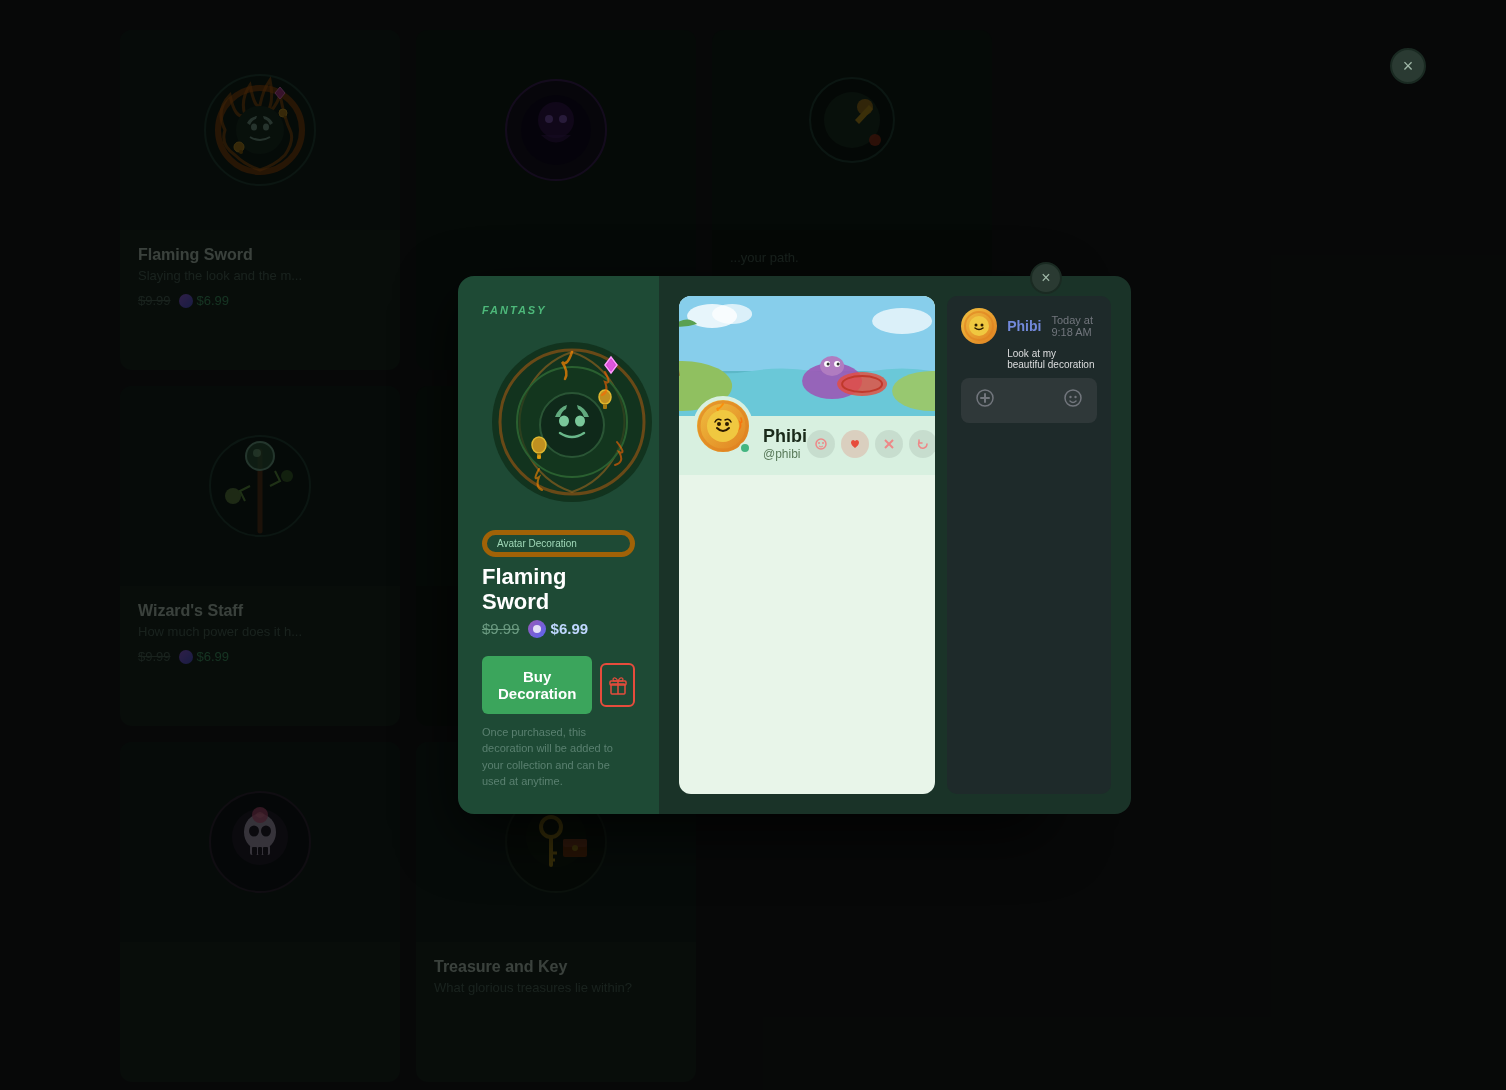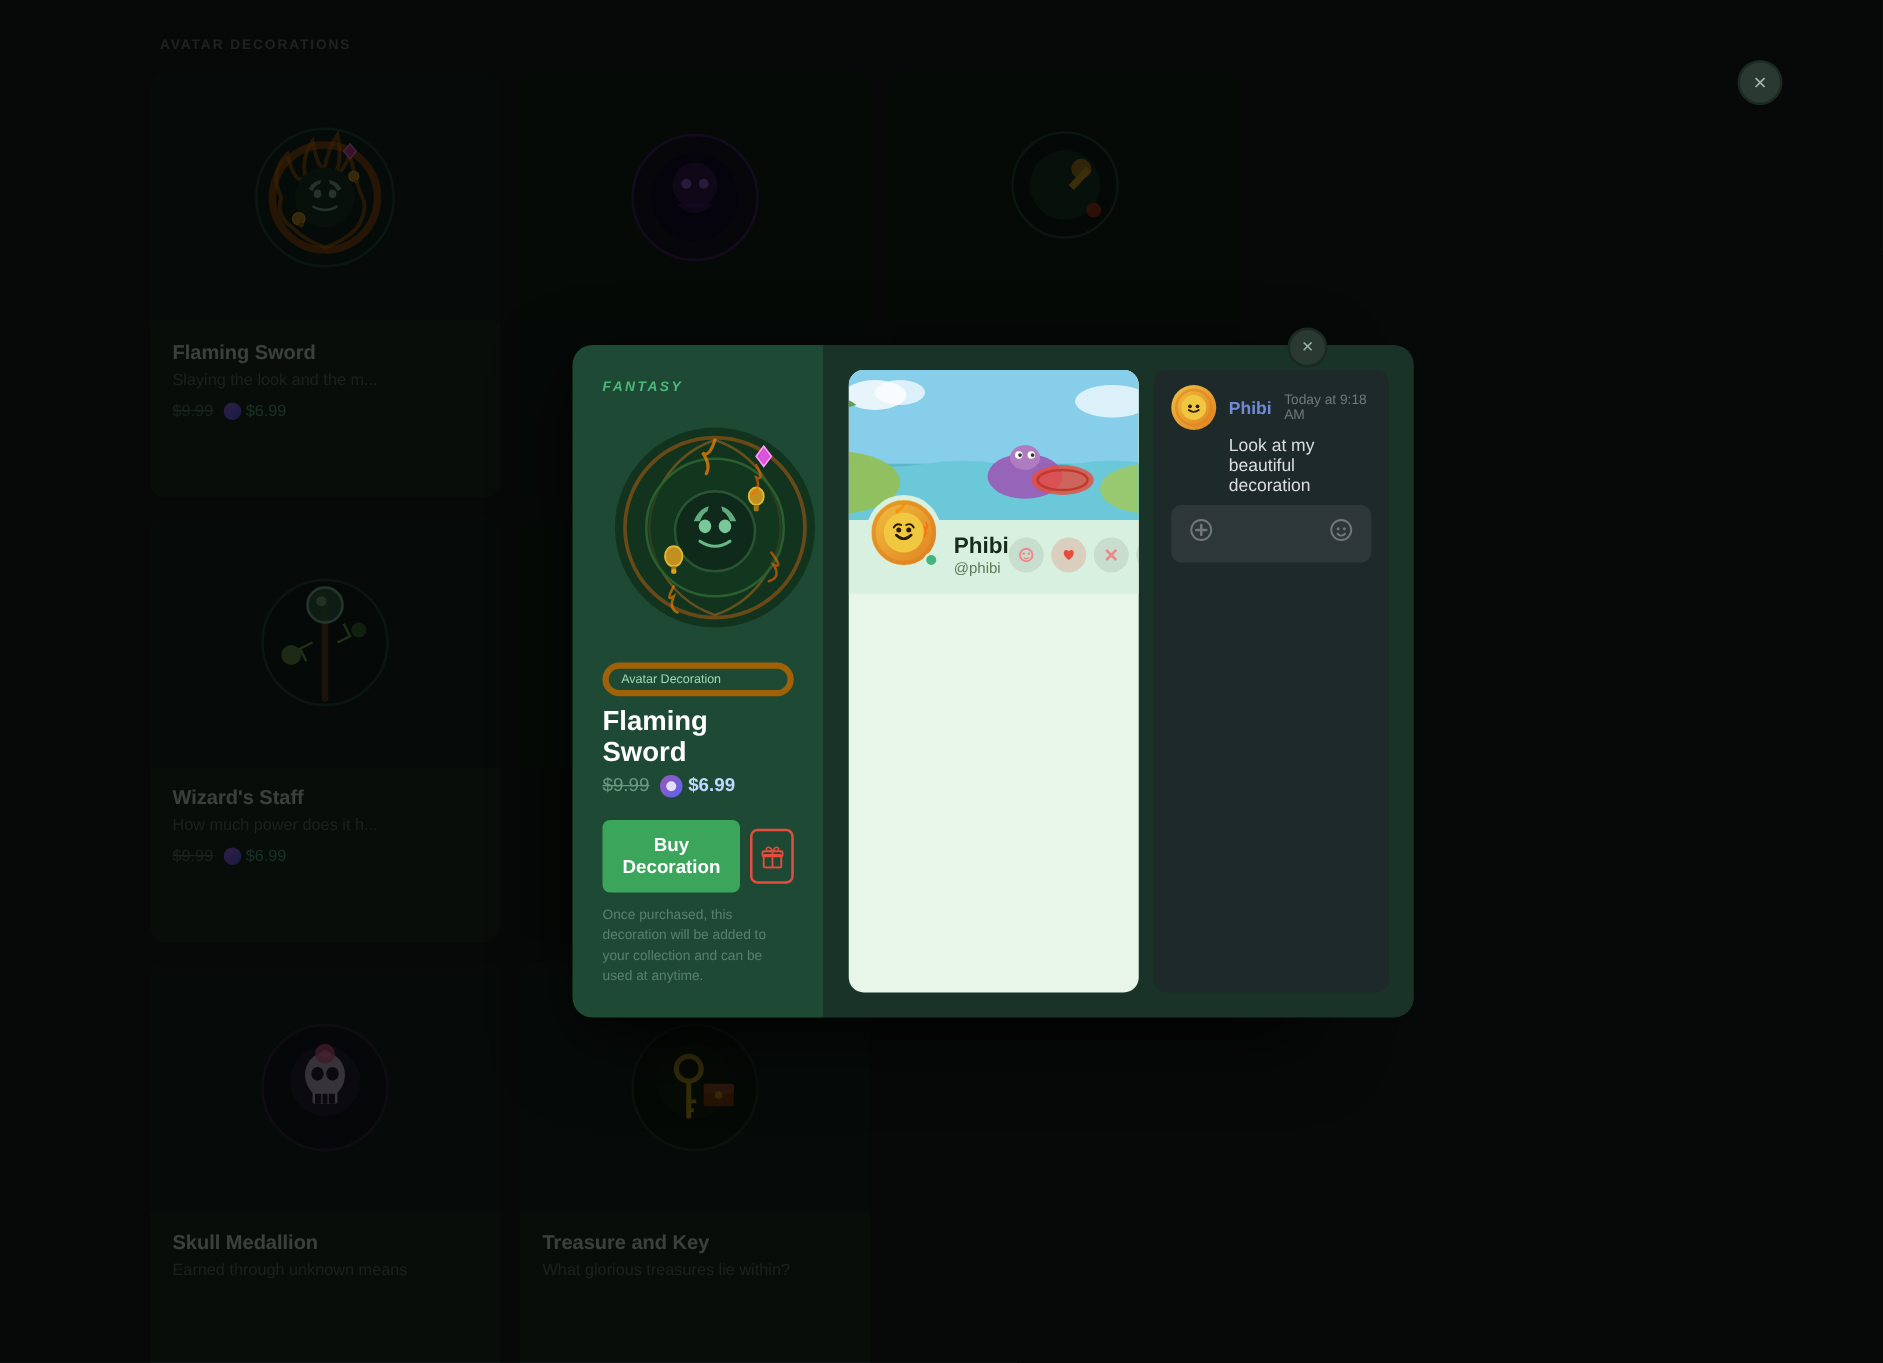--- a/index.html
+++ b/index.html
@@ -395,21 +395,21 @@
       font-weight: 700;
     }
 
     .chat-timestamp {
       color: #72767d;
       font-size: 11px;
     }
 
     .chat-text {
       color: #dcddde;
-      font-size: 14px;
+      font-size: 10px;
       margin-left: 46px;
     }
 
     .chat-input-area {
       background: #2f3839;
       border-radius: 8px;
       padding: 10px 14px;
       display: flex;
       align-items: center;
       justify-content: space-between;
@@ -463,21 +463,20 @@
       cursor: pointer;
       color: #a0b8a8;
       font-size: 18px;
       z-index: 5;
     }
   </style>
 </head>
 <body>
 
 <div class="bg-grid">
-  <div class="bg-header">AVATAR DECORATIONS</div>
 
   <div class="bg-cards-row">
 
     <div class="bg-card">
       <div class="bg-card-img">
         <svg width="130" height="130" viewBox="0 0 130 130">
           <circle cx="65" cy="65" r="55" fill="rgba(20,40,30,0.5)" stroke="#2a5040" stroke-width="2"></circle>
           <ellipse cx="65" cy="65" rx="42" ry="42" fill="none" stroke="#c06010" stroke-width="6" opacity="0.7"></ellipse>
 
           <path d="M30,65 Q20,45 35,30 Q40,55 50,50 Q45,35 55,20 Q60,45 65,40 Q68,25 75,15 Q80,40 70,50 Q80,45 85,30 Q90,55 95,65 Q100,75 90,90 Q80,100 65,105 Q50,100 40,90 Q25,80 30,65Z" fill="none" stroke="#e07810" stroke-width="3" opacity="0.6"></path>
@@ -618,24 +617,20 @@
           <rect x="55" y="68" width="20" height="10" rx="2" fill="#c0b8d0"></rect>
           <rect x="57" y="70" width="5" height="8" rx="1" fill="#2a2535"></rect>
           <rect x="63" y="70" width="4" height="8" rx="1" fill="#2a2535"></rect>
           <rect x="68" y="70" width="5" height="8" rx="1" fill="#2a2535"></rect>
           <ellipse cx="59" cy="54" rx="5" ry="5.5" fill="#2a2535"></ellipse>
           <ellipse cx="71" cy="54" rx="5" ry="5.5" fill="#2a2535"></ellipse>
 
           <circle cx="65" cy="38" r="8" fill="#e06090" opacity="0.8"></circle>
           <path d="M60,38 Q65,32 70,38 Q65,44 60,38Z" fill="#ff90b0" opacity="0.6"></path>
         </svg>
-      </div>
-      <div class="bg-card-info">
-        <div class="bg-card-title">Skull Medallion</div>
-        <div class="bg-card-desc">Earned through unknown means</div>
       </div>
     </div>
 
     <div class="bg-card">
       <div class="bg-card-img">
         <svg width="130" height="130" viewBox="0 0 130 130">
           <circle cx="65" cy="65" r="50" fill="rgba(20,30,20,0.7)" stroke="#2a4030" stroke-width="2"></circle>
           <circle cx="65" cy="60" r="30" fill="rgba(25,45,25,0.8)"></circle>
 
           <circle cx="60" cy="50" r="10" fill="none" stroke="#c0a020" stroke-width="4"></circle>

